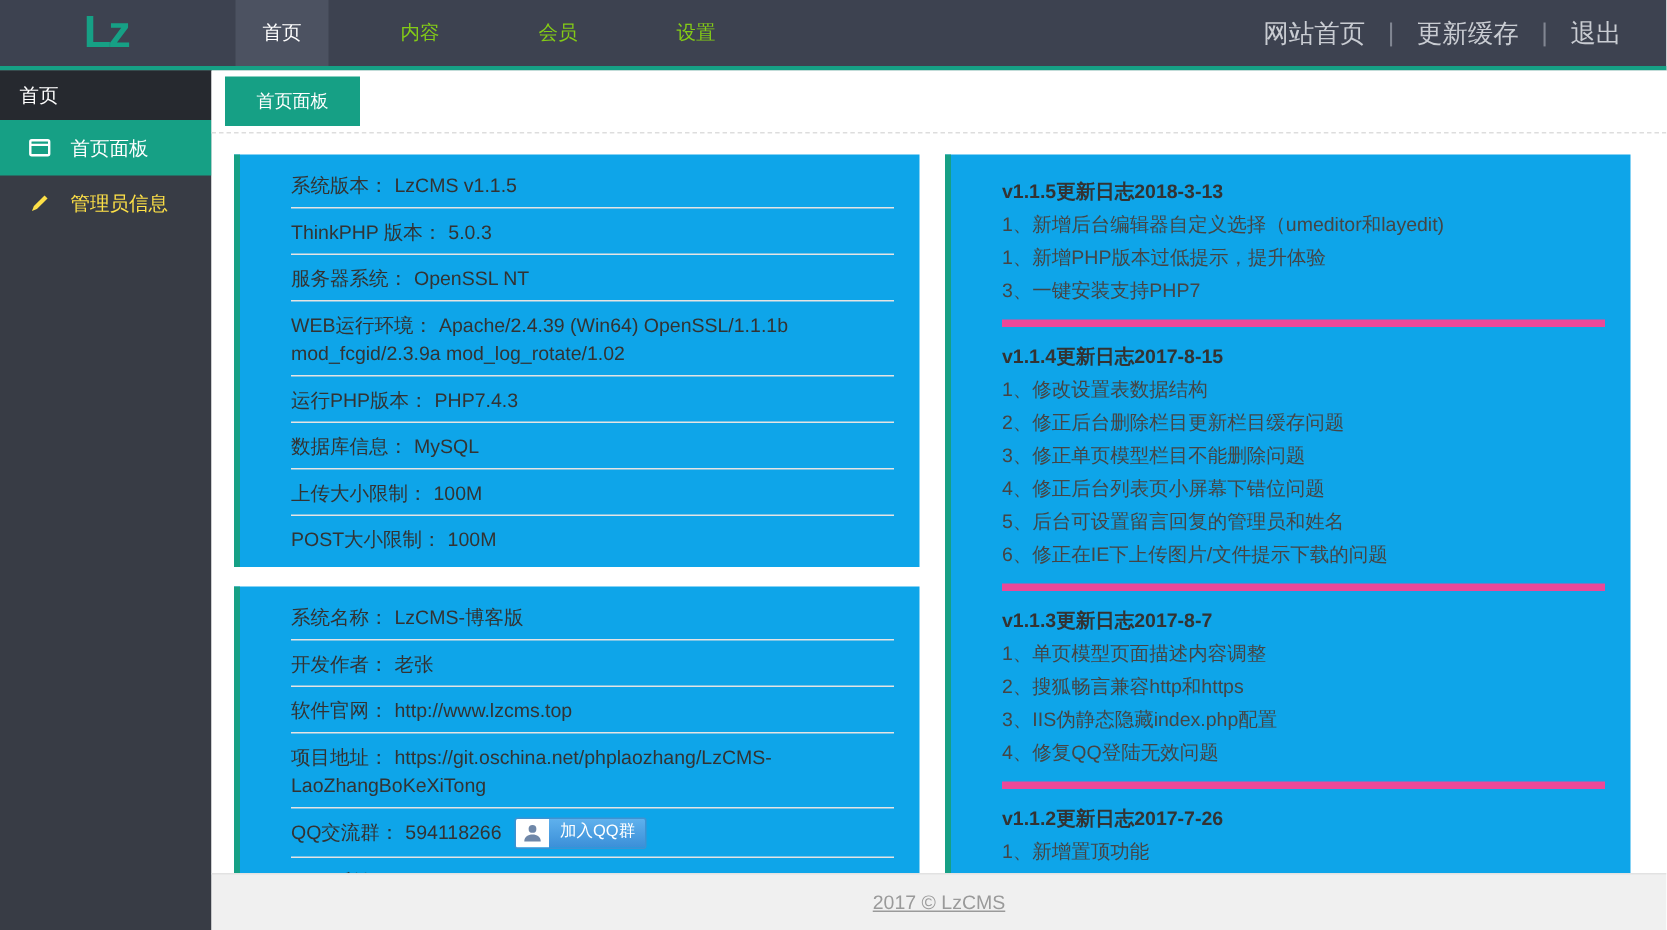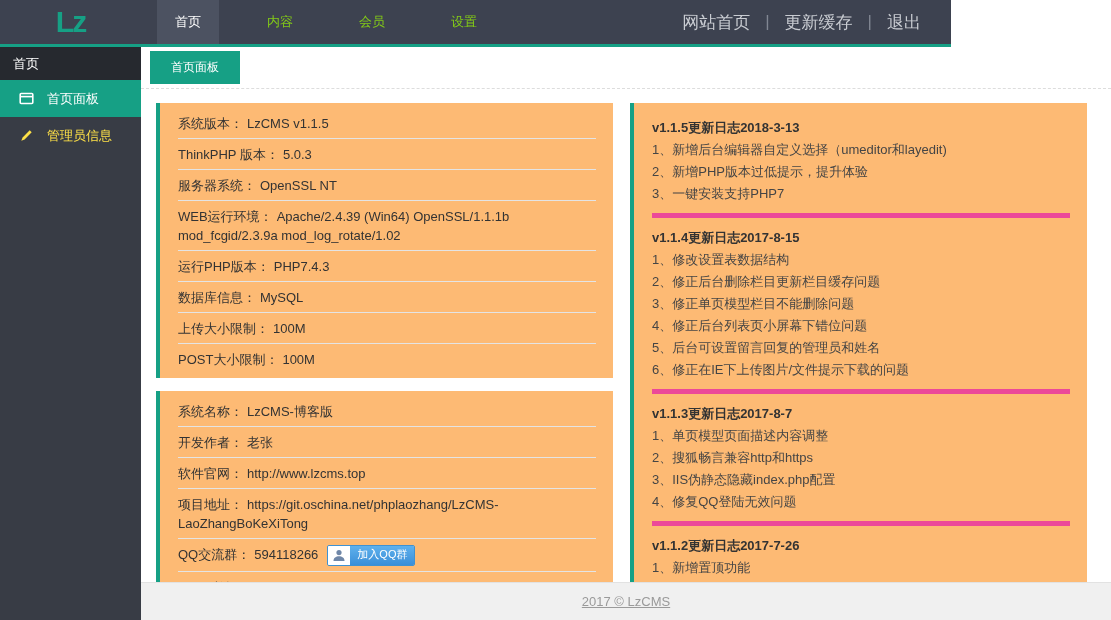--- a/index.html
+++ b/index.html
@@ -1,20 +1,20 @@
 <!DOCTYPE html>
 <html><head>
 <meta charset="utf-8">
 <style>
   * { margin:0; padding:0; box-sizing:border-box; }
   html,body { width:1111px; height:620px; overflow:hidden; }
   body { font-family:"Liberation Sans","DejaVu Sans",sans-serif; background:#fff; position:relative; }
 
   
-  .navbar { position:absolute; top:0; left:0; width:951px; height:47px;
+  .navbar { position:absolute; top:0; left:0; width:1111px; height:47px;
             background:#3d4250; border-bottom:3px solid #16a085; display:flex; align-items:stretch; }
   .logo-area { width:141px; display:flex; align-items:center; justify-content:center; }
   .logo { color:#16a085; font-weight:bold; font-size:30px; letter-spacing:-2px; line-height:1; }
   .nav-tabs { display:flex; margin-left:16px; }
   .nav-tab { width:62px; margin-right:30px; display:flex; align-items:center; justify-content:center;
              color:#84cc16; font-size:13px; cursor:pointer; }
   .nav-tab.active { background:#4c5261; color:#fff; }
   .nav-right { margin-left:auto; display:flex; align-items:center; padding-right:30px;
                color:#c9ccd2; font-size:17px; }
   .nav-right .nav-link { cursor:pointer; }
@@ -31,21 +31,21 @@
   .side-item .icon svg { width:15px; height:15px; }
 
   
   .main { position:absolute; left:141px; top:47px; right:0; bottom:38px; background:#fff; overflow:hidden; }
   .tabbar { height:42px; background:#fff; border-bottom:1px dashed #ddd;
             display:flex; align-items:center; padding-left:9px; }
   .tab-btn { background:#16a085; color:#fff; font-size:12px; padding:8px 21px; cursor:pointer; }
 
   .content { display:flex; gap:17px; padding:14px 24px 0 15px; }
   .col { width:457px; }
-  .panel { background:#fdba74; border-left:4px solid #16a085; padding:5px 17px 4px 18px; }
+  .panel { background:#0ea5e9; border-left:4px solid #16a085; padding:5px 17px 4px 34px; }
   .panel.mb { margin-bottom:13px; }
 
   .info-row { padding:6px 0 5px; border-bottom:1px solid #e4e4e4; font-size:13px;
               color:#333; line-height:19px; }
   .info-row:last-child { border-bottom:none; }
   .info-row .lbl { margin-right:4px; }
 
   
   .qq-btn { display:inline-flex; align-items:flex-end; margin-left:9px; vertical-align:middle;
             border:1px solid #3f92d2; border-radius:2px; overflow:hidden; cursor:pointer; height:21px; }
@@ -141,21 +141,21 @@
               <span class="qq-label">加入QQ群</span>
             </span></div>
           <div class="info-row"><span class="lbl">BUG反馈：</span><span class="val">http://www.phplaozhang.com/feedback.html</span></div>
         </div>
     </div>
     <div class="col">
       <div class="panel" id="panel-log">
           <div class="log-block">
             <div class="log-title">v1.1.5更新日志2018-3-13</div>
             <div class="log-item">1、新增后台编辑器自定义选择（umeditor和layedit)</div>
-            <div class="log-item">2、新增PHP版本过低提示，提升体验</div>
+            <div class="log-item">1、新增PHP版本过低提示，提升体验</div>
             <div class="log-item">3、一键安装支持PHP7</div>
           </div>
           <div class="log-block">
             <div class="log-title">v1.1.4更新日志2017-8-15</div>
             <div class="log-item">1、修改设置表数据结构</div>
             <div class="log-item">2、修正后台删除栏目更新栏目缓存问题</div>
             <div class="log-item">3、修正单页模型栏目不能删除问题</div>
             <div class="log-item">4、修正后台列表页小屏幕下错位问题</div>
             <div class="log-item">5、后台可设置留言回复的管理员和姓名</div>
             <div class="log-item">6、修正在IE下上传图片/文件提示下载的问题</div>

